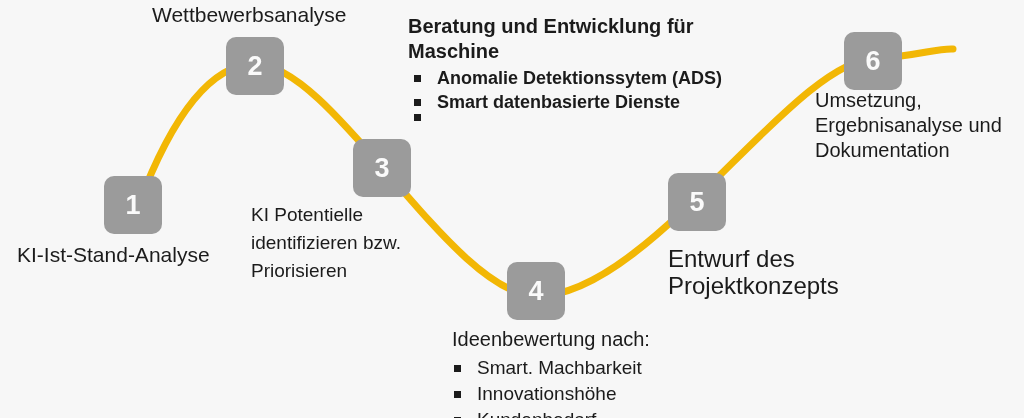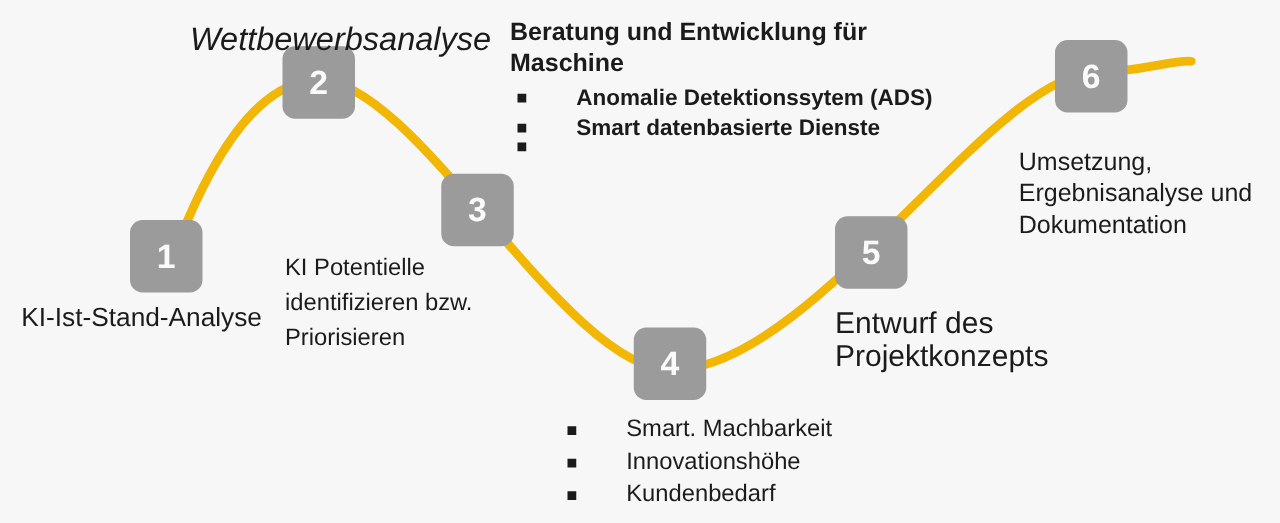--- a/index.html
+++ b/index.html
@@ -19,29 +19,29 @@
     border-radius:10px;
     display:flex;align-items:center;justify-content:center;
   }
   .step-num{
     color:#fafafa;
     font-weight:bold;
     font-size:27px;
     line-height:1;
   }
   .lbl{position:absolute;z-index:3;}
-  .lbl-step2{left:152px;top:16px;font-size:26px;font-style:italic;}
+  .lbl-step2{left:152px;top:3px;font-size:21px;}
   .lbl-step1{left:17px;top:243px;font-size:21px;}
-  .lbl-step3{left:228px;top:201px;width:182px;font-size:19px;line-height:28px;}
+  .lbl-step3{left:251px;top:201px;width:182px;font-size:19px;line-height:28px;}
   .lbl-step5{left:668px;top:245px;width:168px;font-size:24px;line-height:27px;}
-  .lbl-step6{left:815px;top:118px;width:202px;font-size:20px;line-height:25px;}
+  .lbl-step6{left:815px;top:88px;width:202px;font-size:20px;line-height:25px;}
   .services{left:408px;top:14px;width:350px;}
   .services-title{font-size:20px;font-weight:bold;line-height:25px;}
   .blist{list-style:none;margin:2px 0 0 0;padding:0;}
-  .blist li{display:flex;align-items:flex-start;gap:24px;}
+  .blist li{display:flex;align-items:flex-start;}
   .services .blist li{font-size:18px;font-weight:bold;line-height:24px;}
   .sq{
     flex:0 0 auto;
     width:7px;height:7px;
     background:#1b1b1b;
     margin:0 16px 0 6px;
     align-self:center;
   }
   .step4-block{left:452px;top:327px;width:260px;}
   .step4-title{font-size:20px;line-height:24px;}
@@ -98,20 +98,21 @@
         <span class="sq"></span>
         <span>Smart datenbasierte Dienste</span>
       </li>
       <li>
         <span class="sq"></span>
       </li>
     </ul>
   </div>
 
   <div class="lbl step4-block">
+    <div class="step4-title">Ideenbewertung nach:</div>
     <ul class="blist">
       <li>
         <span class="sq"></span>
         <span>Smart. Machbarkeit</span>
       </li>
       <li>
         <span class="sq"></span>
         <span>Innovationshöhe</span>
       </li>
       <li>

